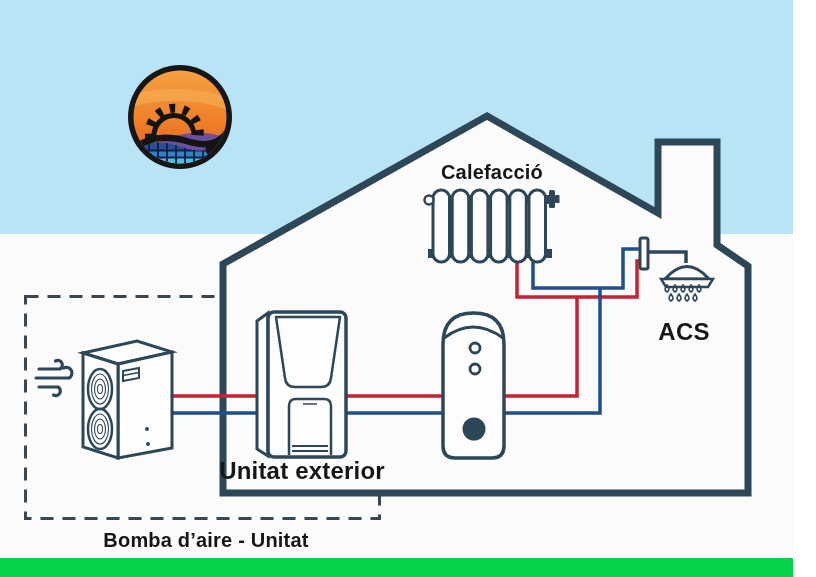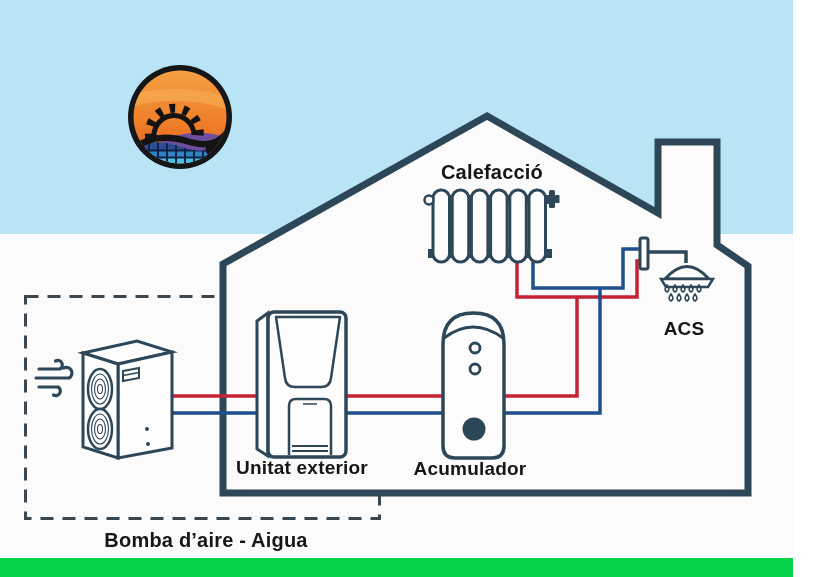--- a/index.html
+++ b/index.html
@@ -4,21 +4,21 @@
 <style>
   html,body{margin:0;padding:0;}
   body{font-family:"Liberation Sans",sans-serif;}
   .stage{
     position:relative;width:793px;height:577px;overflow:hidden;
     background:var(--background);
   }
   .stage svg{position:absolute;left:0;top:0;}
   .lbl{
     position:absolute;transform:translateX(-50%);
-    font-weight:bold;font-size:19px;color:var(--text);
+    font-weight:bold;font-size:24px;color:var(--text);
     white-space:nowrap;letter-spacing:.2px;
   }
   .lbl.big{font-size:20px;}
   
   .house{fill:var(--background);stroke:var(--outline);stroke-width:7;stroke-linejoin:miter;}
   .dash{fill:none;stroke:var(--dashed_box);stroke-width:3;stroke-dasharray:13 9;}
   .hot{fill:none;stroke:var(--hot_pipe);stroke-width:3.5;}
   .cold{fill:none;stroke:var(--cold_pipe);stroke-width:3.5;}
   .comp{fill:var(--panel);stroke:var(--outline);stroke-width:3;}
   .comp2{fill:var(--panel);stroke:var(--outline);stroke-width:2.5;}
@@ -173,15 +173,14 @@
       <polygon points="214,158 221,162 210,161" fill="#141414"></polygon>
       <path d="M154 136 A20 20 0 1 1 194 135" fill="none" stroke="#141414" stroke-width="5"></path>
       <path d="M150 139 A25 25 0 1 1 199 137" fill="none" stroke="#141414" stroke-width="9" stroke-dasharray="5.5 8"></path>
     </g>
   </g>
 </svg>
 
   <div class="lbl big" style="left:492px;top:161px;">Calefacció</div>
   <div class="lbl" style="left:684px;top:318px;">ACS</div>
   <div class="lbl" style="left:302px;top:457px;">Unitat exterior</div>
-  <div class="lbl" style="left:470px;top:458px;">Acumulador</div>
-  <div class="lbl big" style="left:206px;top:529px;">Bomba d’aire - Aigua</div>
+  <div class="lbl big" style="left:206px;top:529px;">Bomba d’aire - Unitat</div>
 </div>
 
 </body></html>

